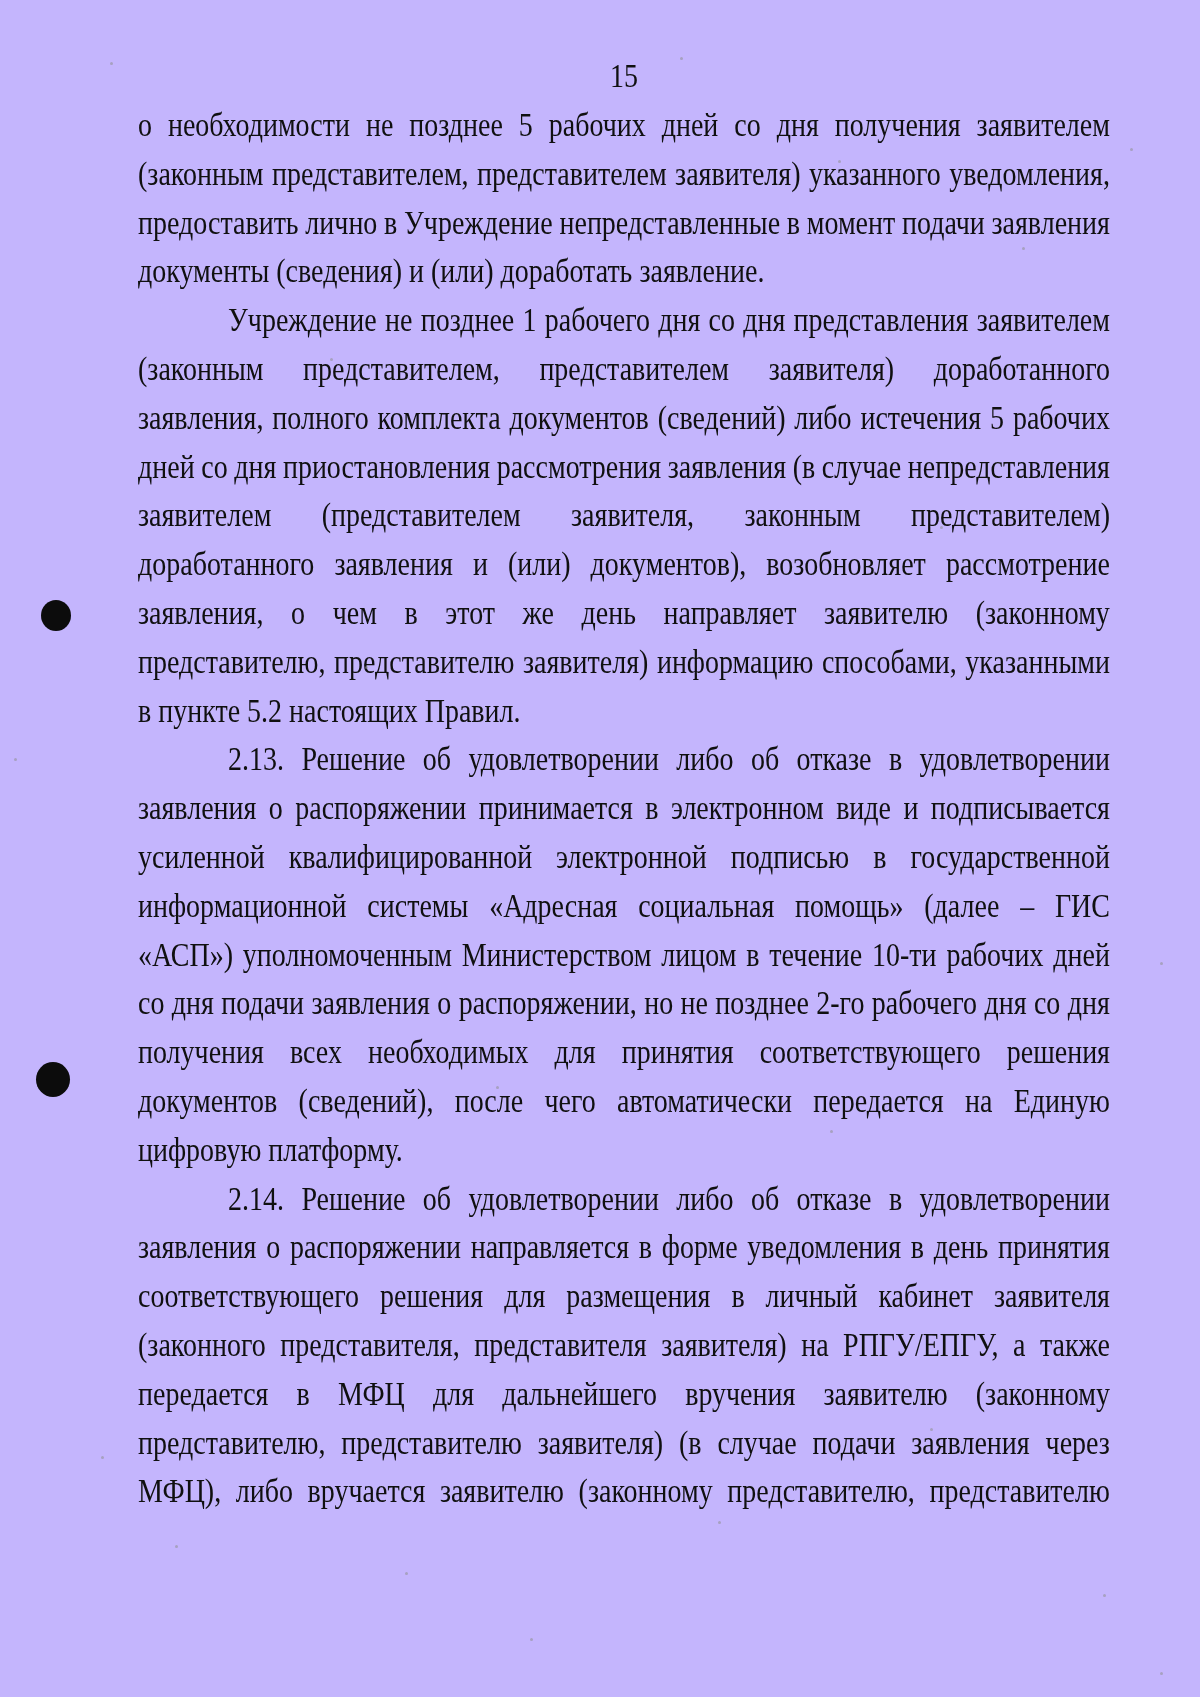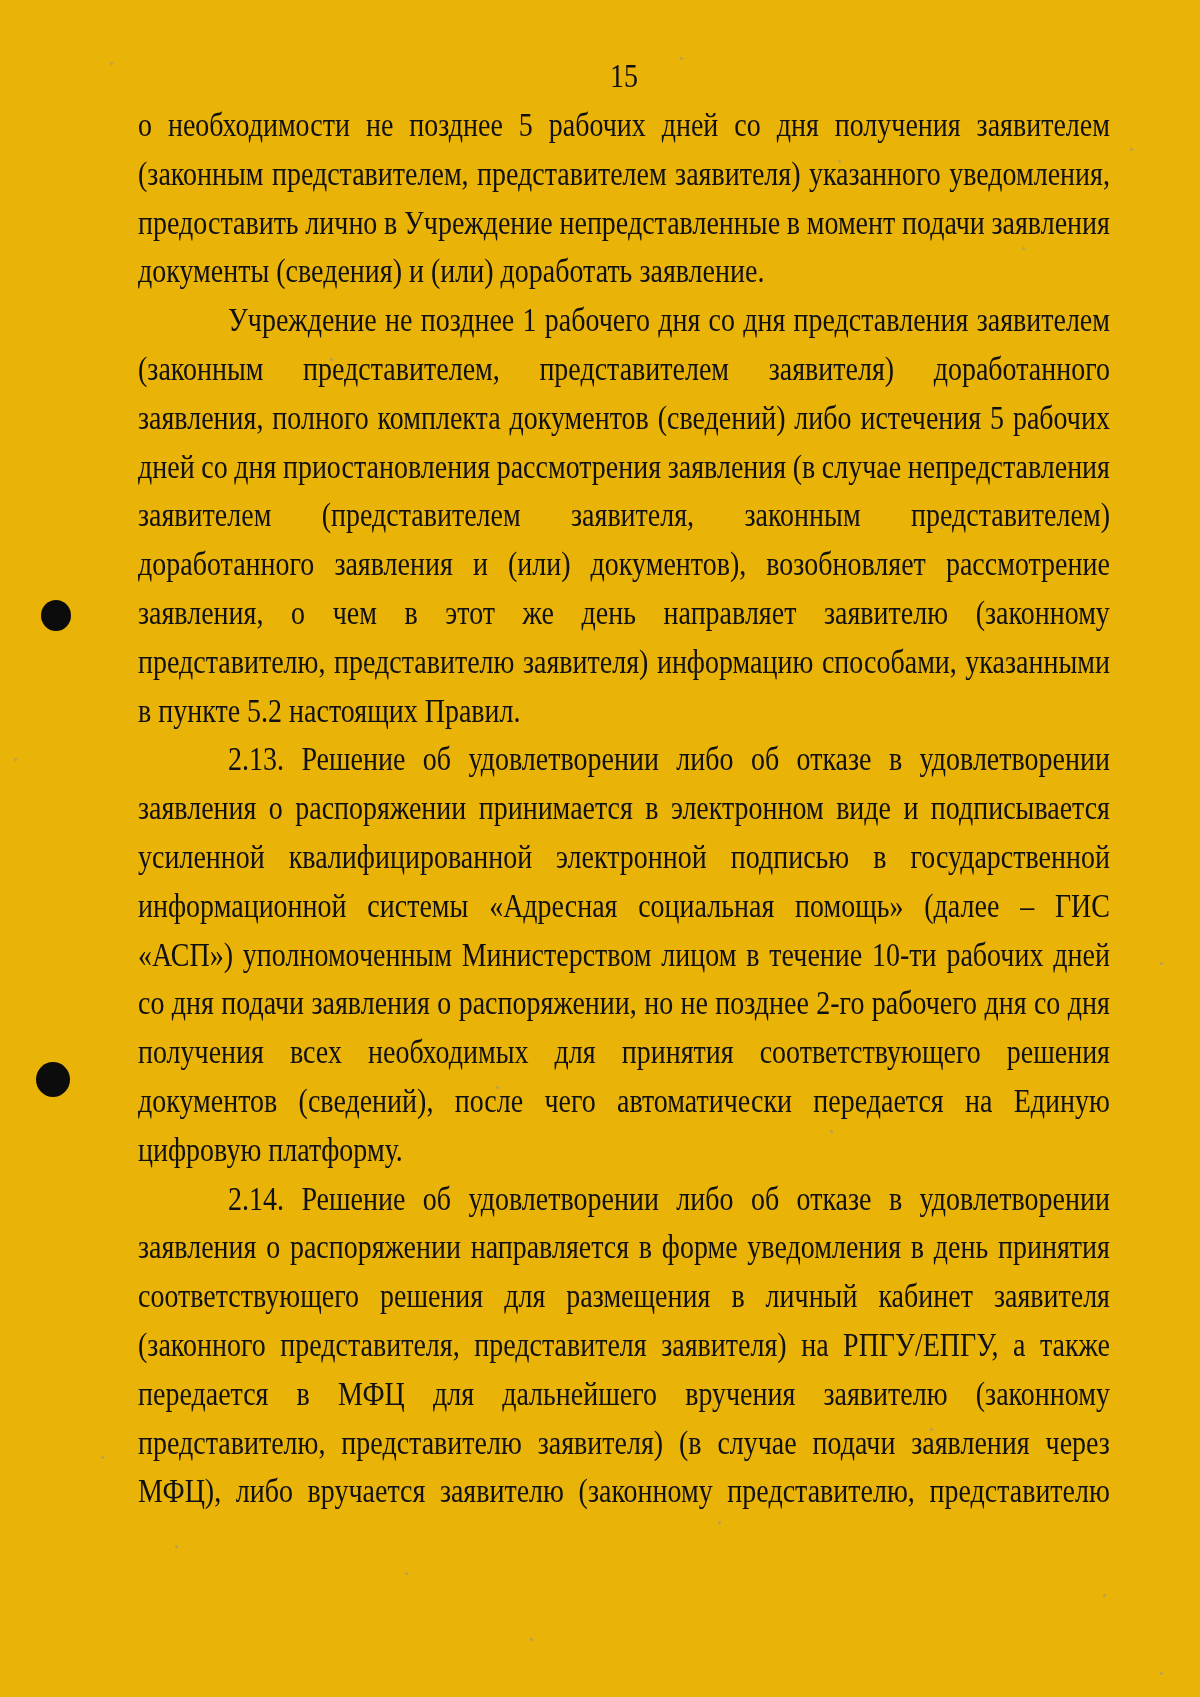--- a/index.html
+++ b/index.html
@@ -10,21 +10,21 @@
     width: 1200px;
     height: 1697px;
     background: #ffffff;
     position: relative;
     overflow: hidden;
     font-family: "Liberation Serif", "DejaVu Serif", serif;
   }
   .page {
     position: absolute;
     inset: 0;
-    background: #eab308;
+    background: #c4b5fd;
   }
   .page-number {
     position: absolute;
     top: 56px;
     left: 138px;
     width: 972px;
     text-align: center;
     font-size: 28px;
     line-height: 40px;
     color: #101010;

